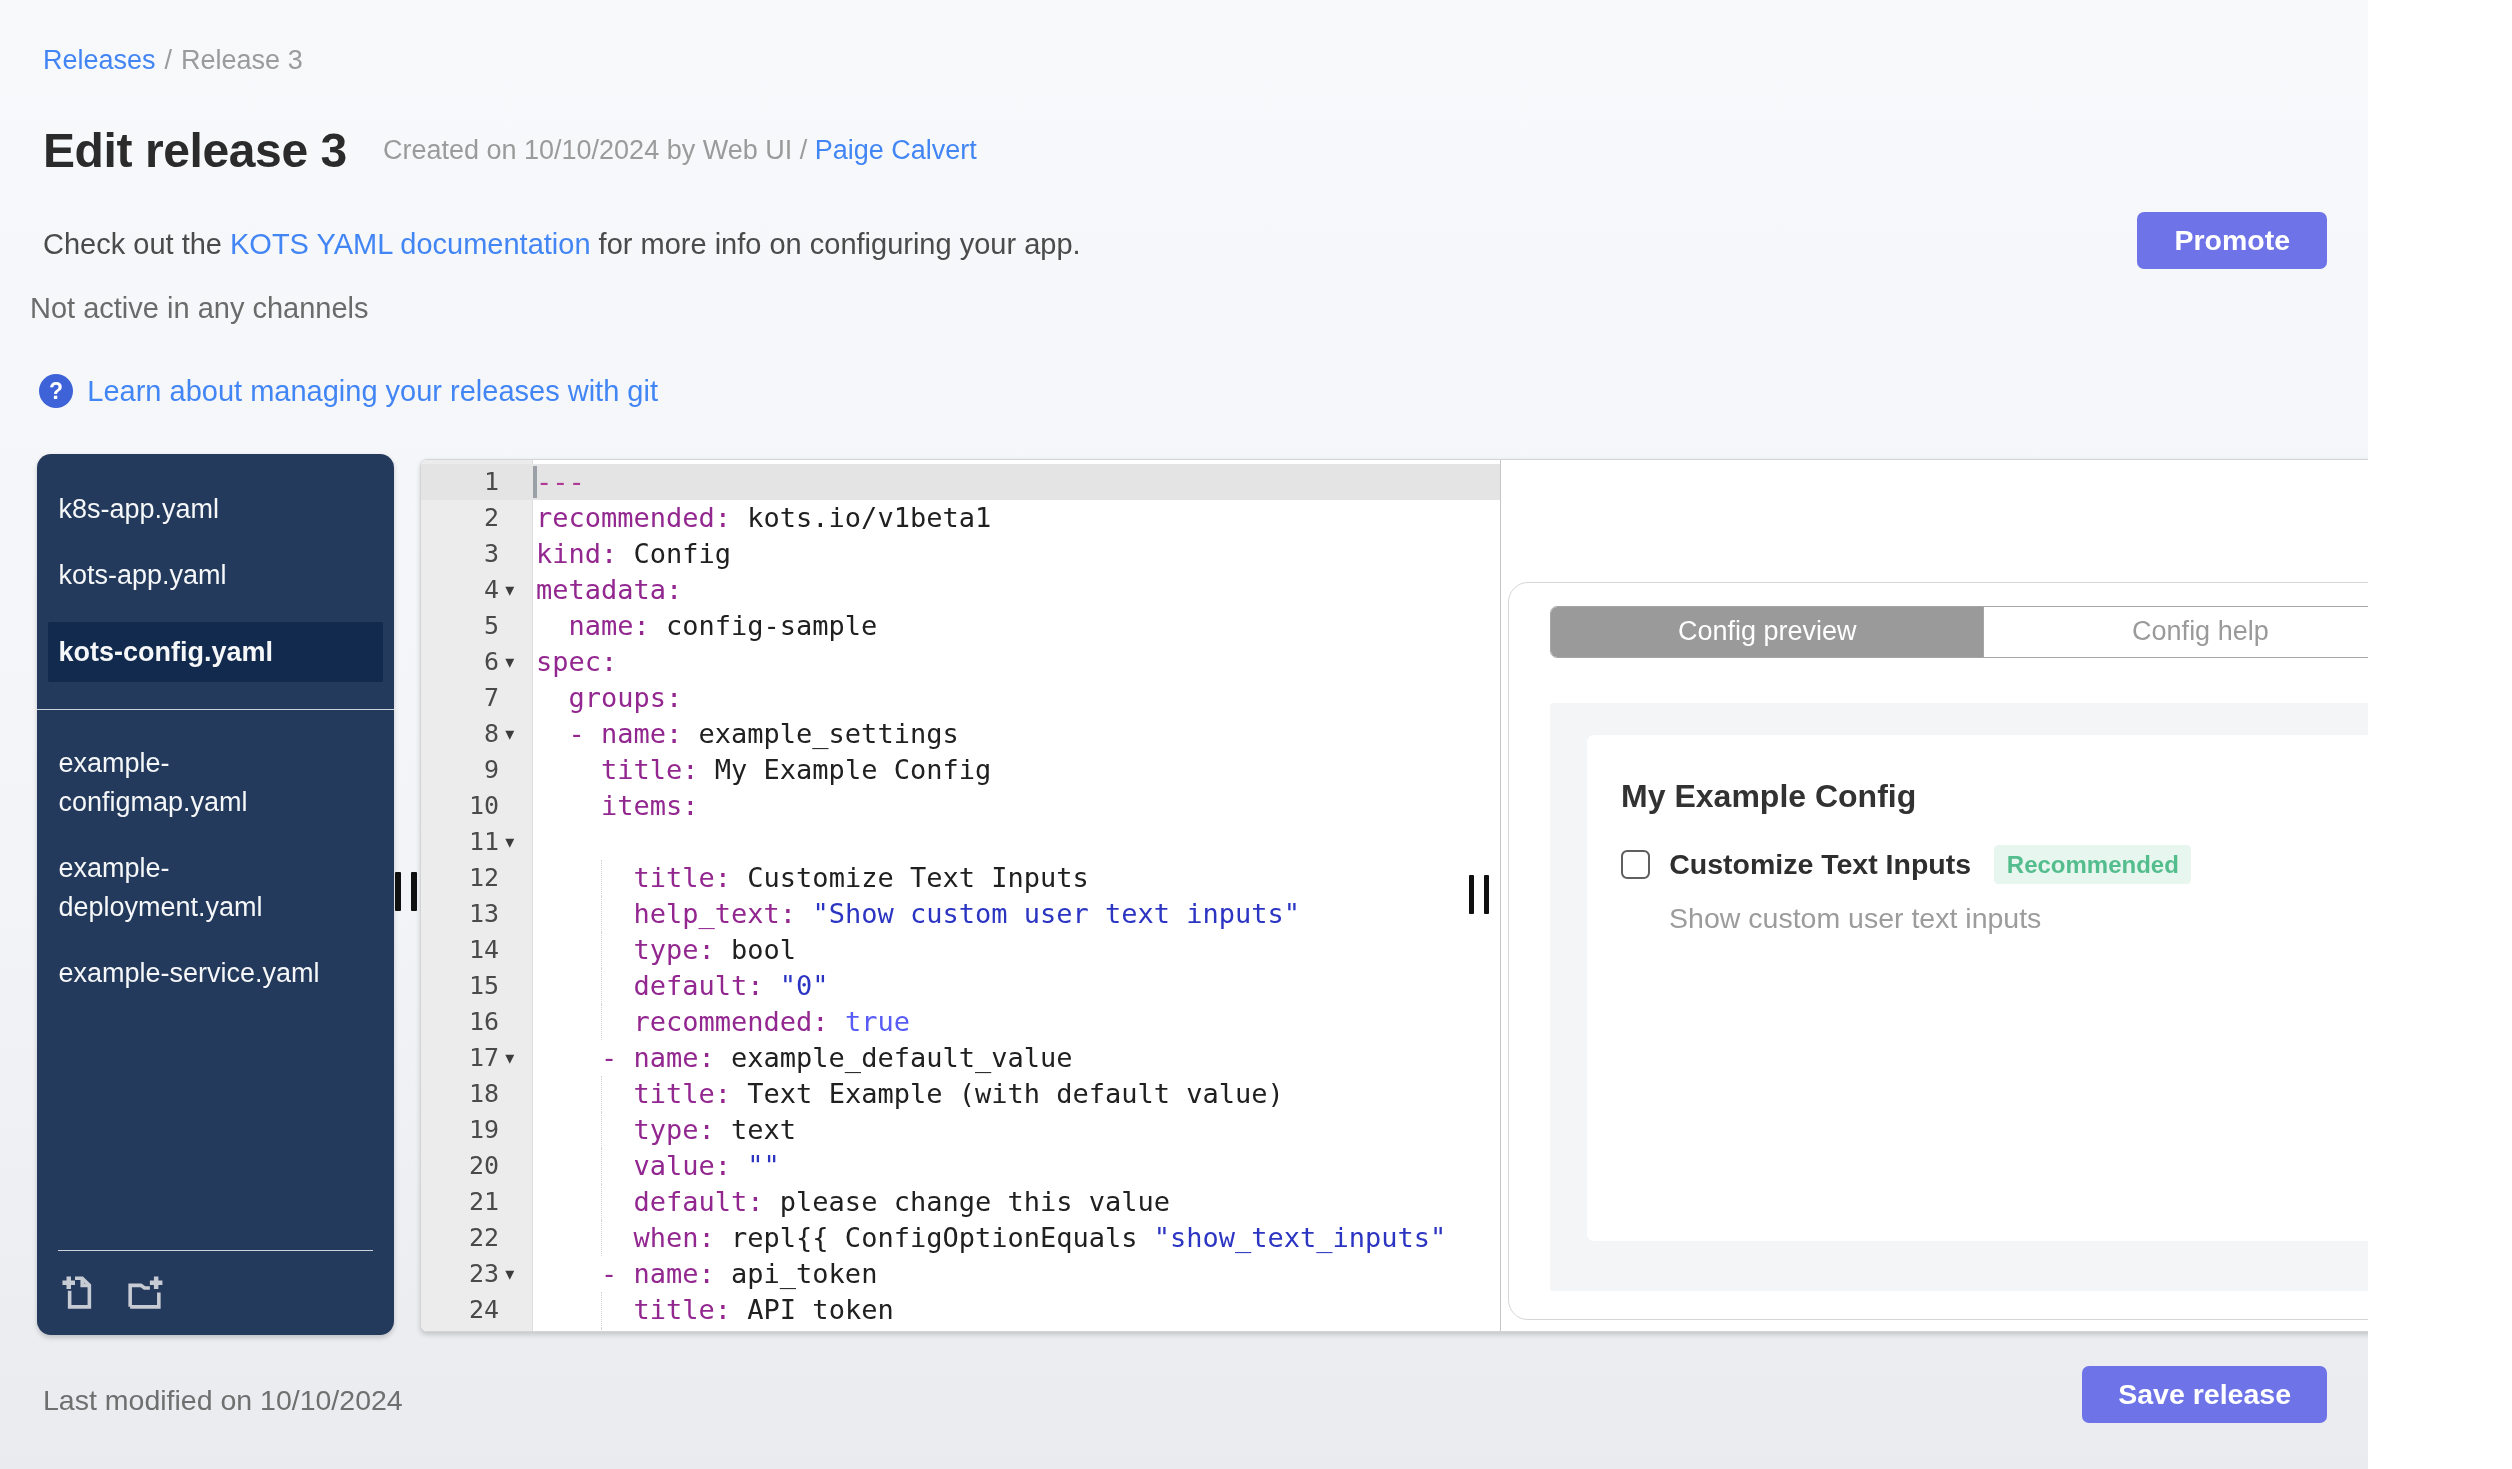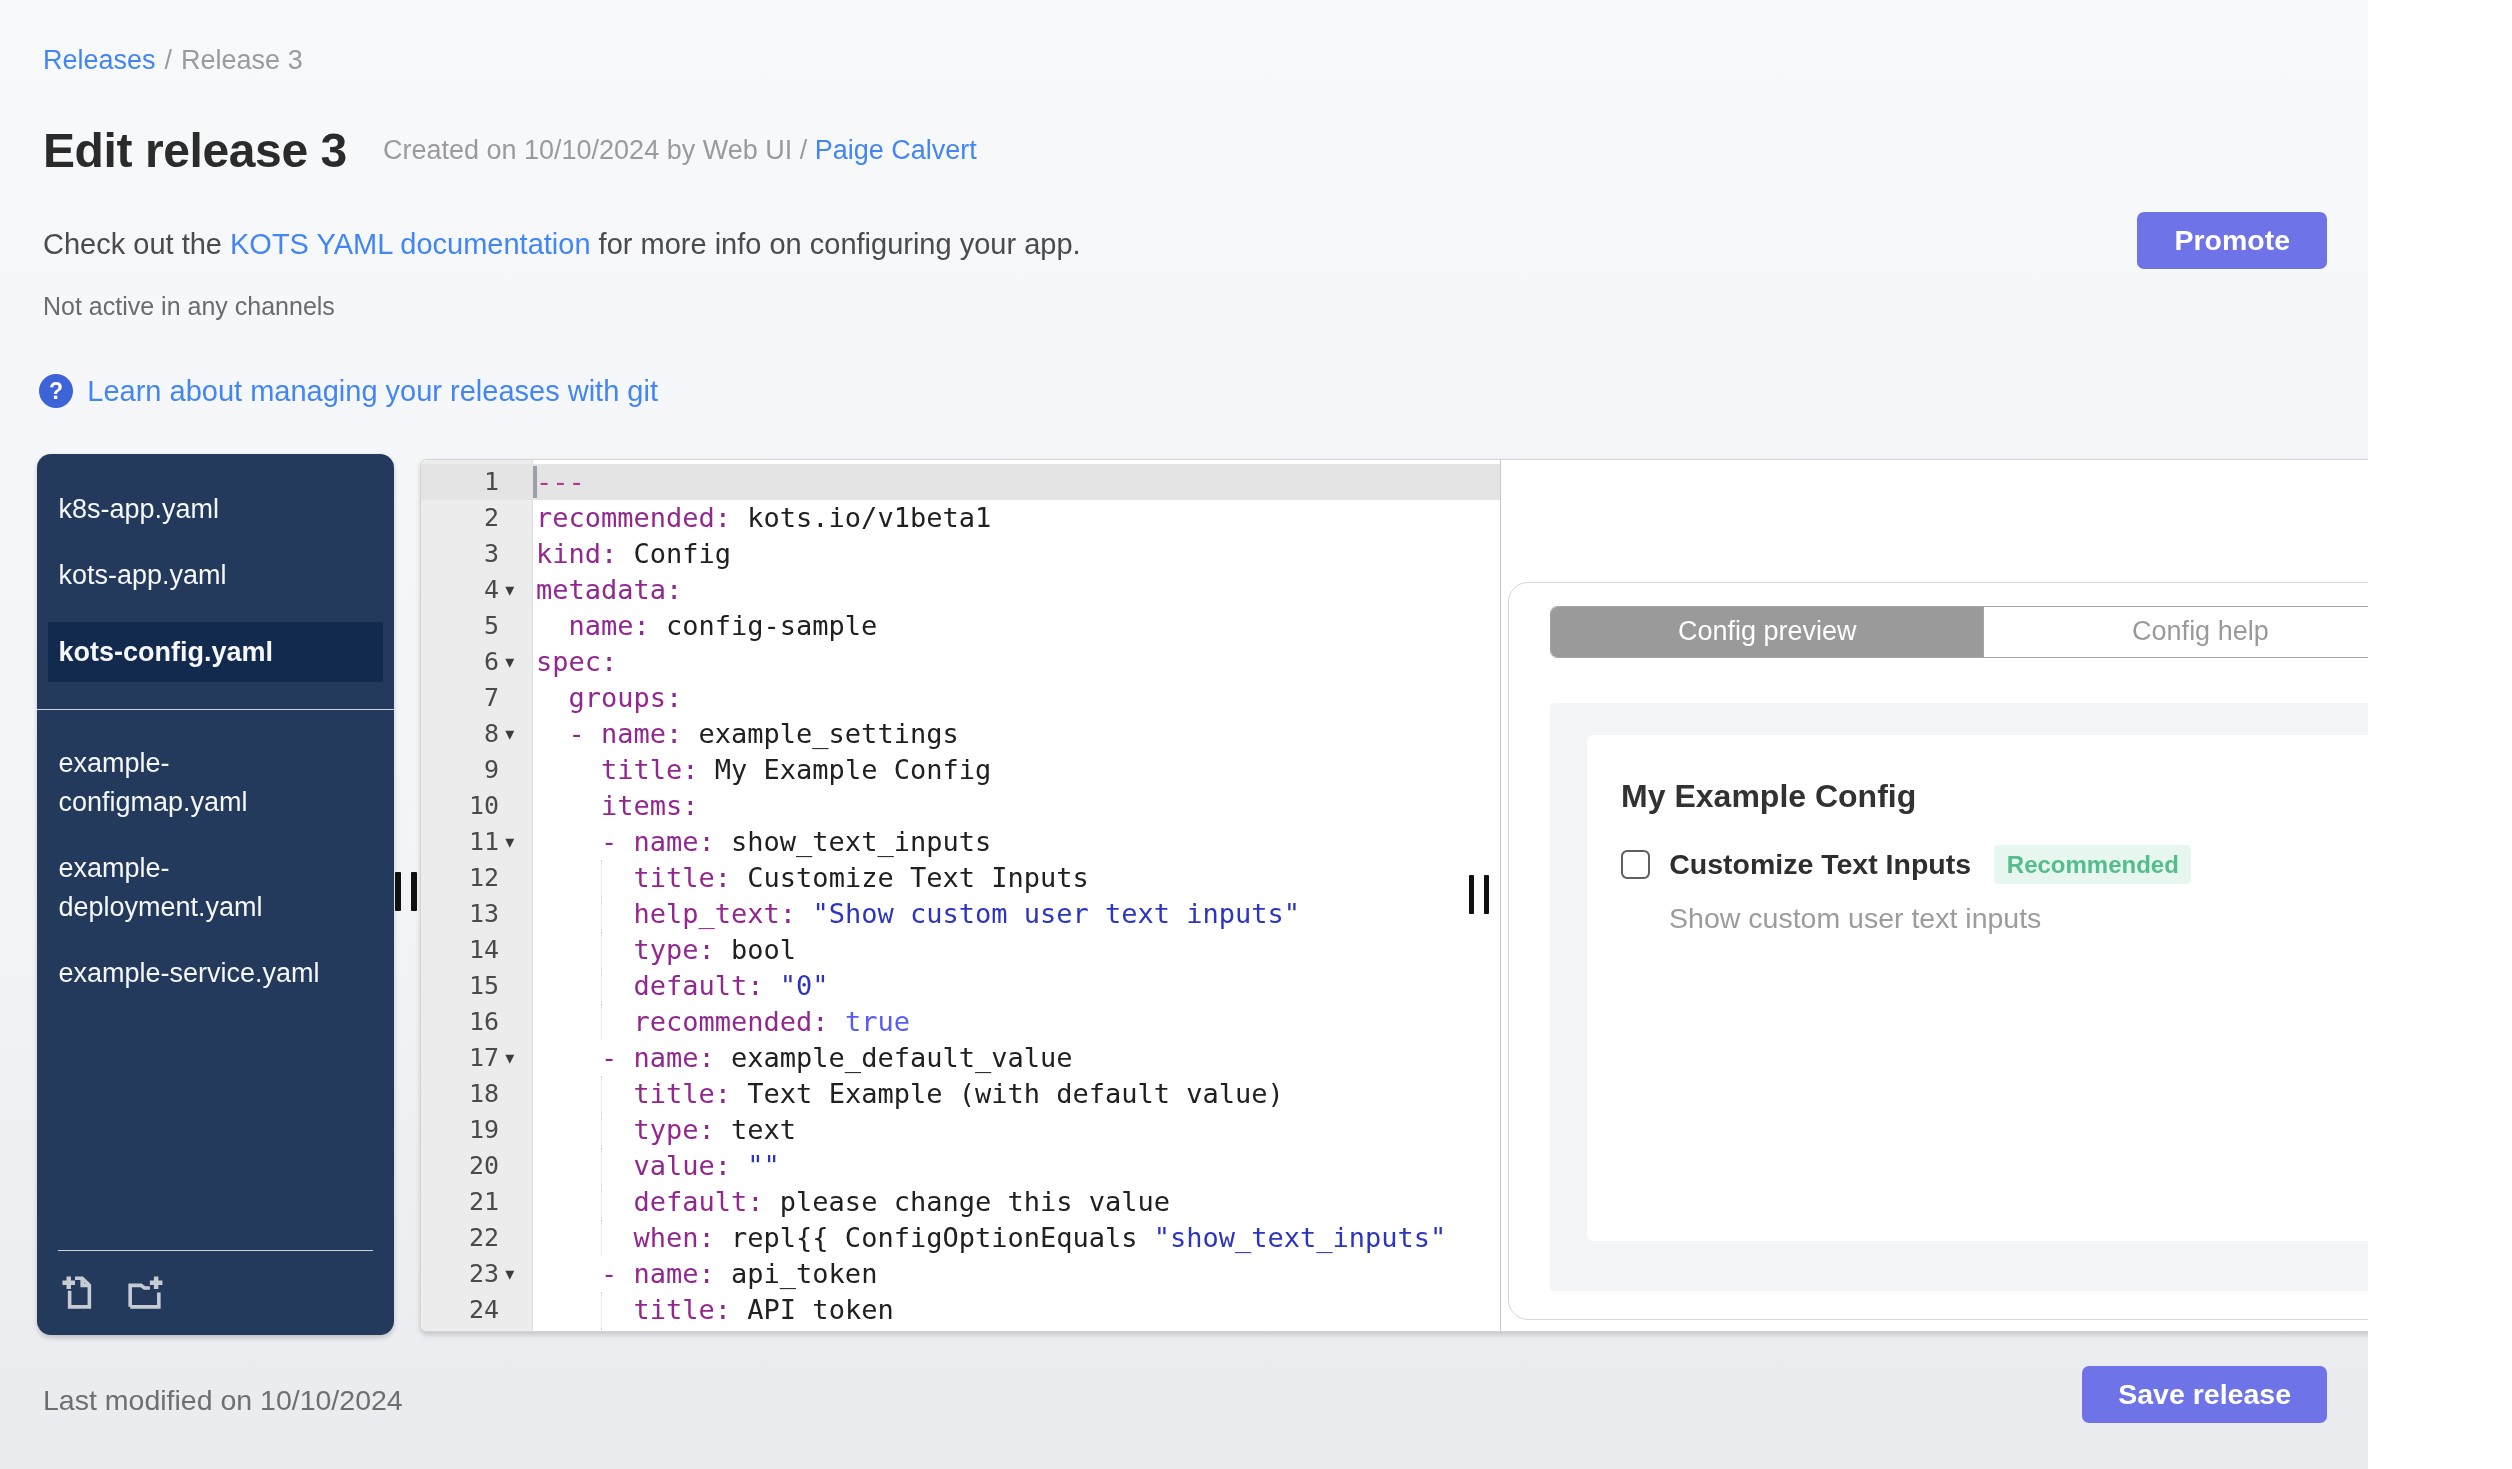--- a/index.html
+++ b/index.html
@@ -9,21 +9,21 @@
   a{text-decoration:none;cursor:pointer;}
   .link{color:var(--link-blue);}
   
   .breadcrumb{position:absolute;left:43px;top:45px;font-size:27px;}
   .breadcrumb .sep,.breadcrumb .current{color:#9b9b9b;}
   .breadcrumb .sep{margin:0 9px;}
   .title-row{position:absolute;left:43px;top:123px;display:flex;align-items:center;gap:36px;}
   .title-row h1{margin:0;font-size:48px;font-weight:700;color:#2b2b2b;letter-spacing:-0.4px;}
   .created{font-size:27px;color:#9b9b9b;}
   .docline{position:absolute;left:43px;top:228px;font-size:29px;color:#4b4b4b;}
-  .status-line{position:absolute;left:43px;top:292px;font-size:25px;color:#6b6b6b;}
+  .status-line{position:absolute;left:30px;top:292px;font-size:29px;color:#6b6b6b;}
   .git-row{position:absolute;left:39px;top:374px;display:flex;align-items:center;gap:14.3px;font-size:29px;}
   .help-circle{width:34px;height:34px;border-radius:50%;background:#3e63d8;color:#fff;
     font-size:23px;font-weight:700;display:flex;align-items:center;justify-content:center;}
   .btn{display:inline-flex;align-items:center;justify-content:center;height:57px;
     background:var(--btn-indigo);color:#fff;font-weight:700;font-size:28.5px;border:none;
     border-radius:7.1px;cursor:pointer;font-family:"Liberation Sans",sans-serif;}
   .promote{position:absolute;right:41px;top:212px;padding:0 37px;}
   .save{position:absolute;right:41px;top:1366px;padding:0 36px;border-radius:7px;}
   
   .workspace{position:absolute;left:37px;top:454px;width:2435px;height:881px;}
@@ -201,21 +201,20 @@
               <span class="code-cell"><span class="tok-plain">    </span><span class="tok-key">title:</span><span class="tok-plain"> My Example Config</span></span>
             </div>
             <div class="row">
               <span class="num-cell">10</span>
               <span class="fold-cell"></span>
               <span class="code-cell"><span class="tok-plain">    </span><span class="tok-key">items:</span></span>
             </div>
             <div class="row">
               <span class="num-cell">11</span>
               <span class="fold-cell">▾</span>
-              <span class="code-cell"><span class="tok-plain">    </span><span class="tok-dash">- </span><span class="tok-key">name:</span><span class="tok-plain"> show_text_inputs</span></span>
             </div>
             <div class="row">
               <span class="num-cell">12</span>
               <span class="fold-cell"></span>
               <span class="code-cell"><span class="tok-plain">      </span><span class="tok-key">title:</span><span class="tok-plain"> Customize Text Inputs</span></span>
               <span class="guide"></span>
             </div>
             <div class="row">
               <span class="num-cell">13</span>
               <span class="fold-cell"></span>

